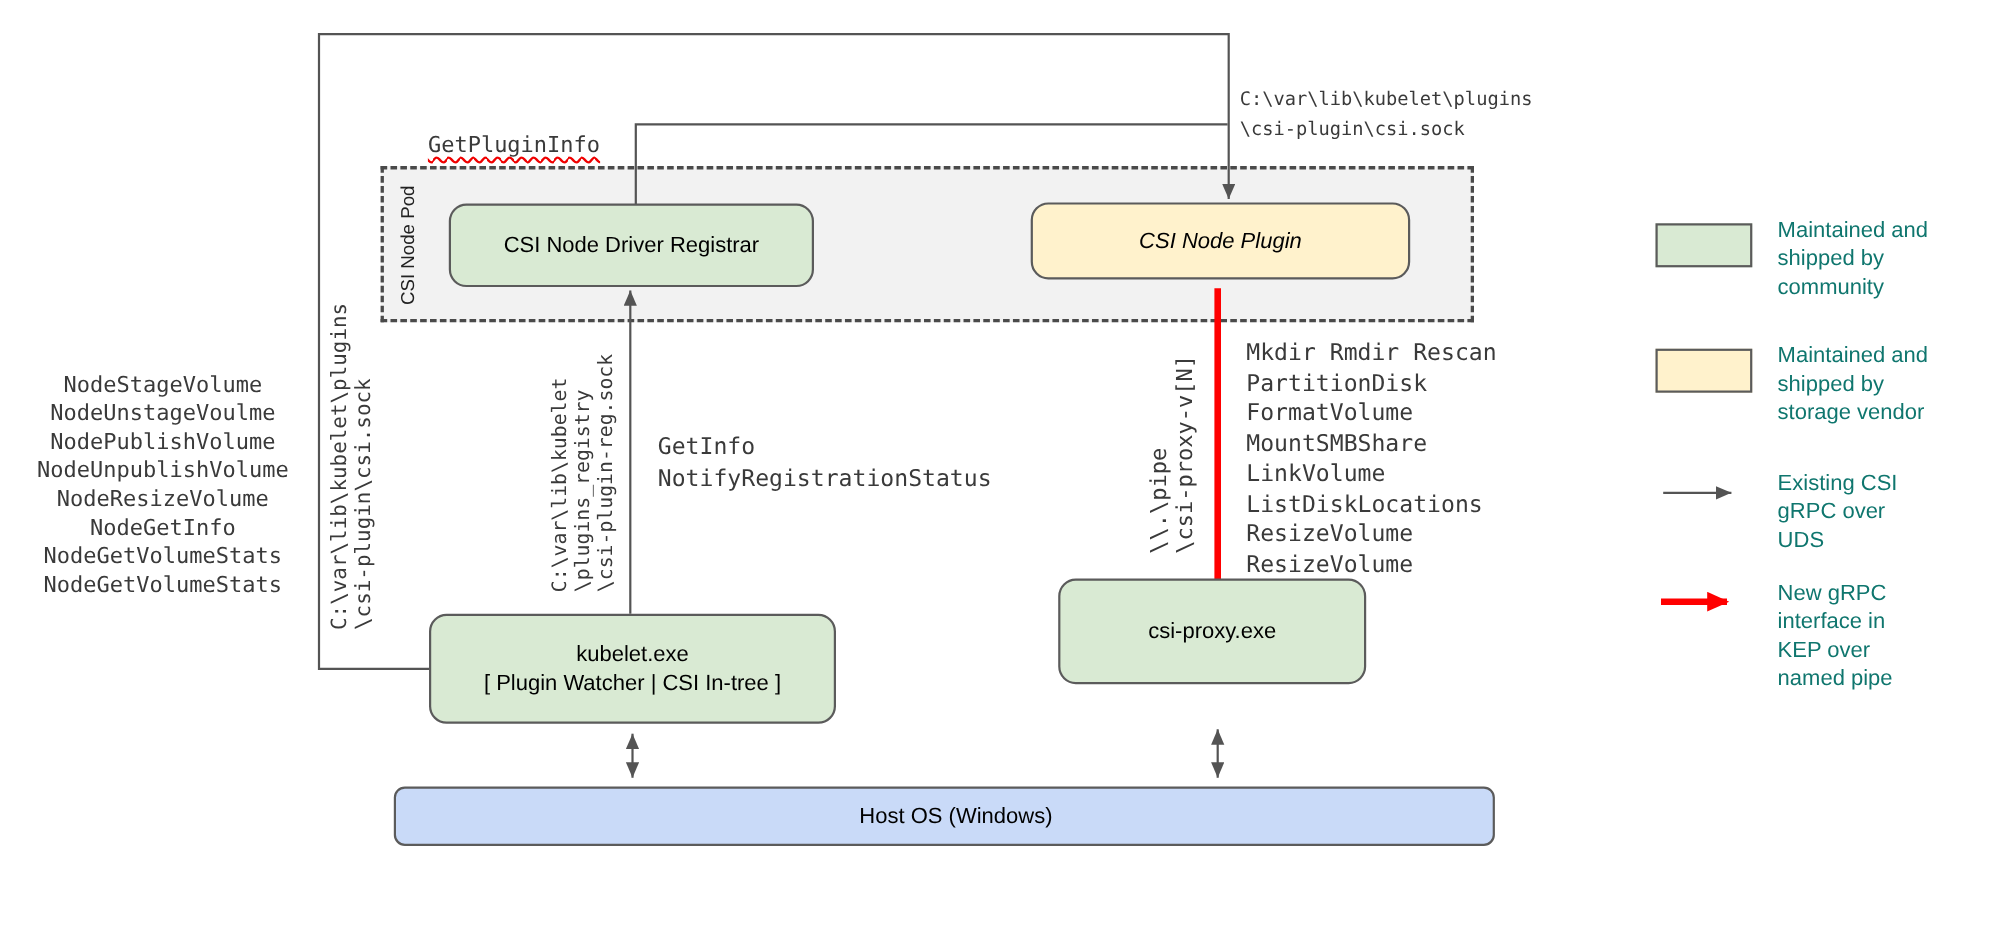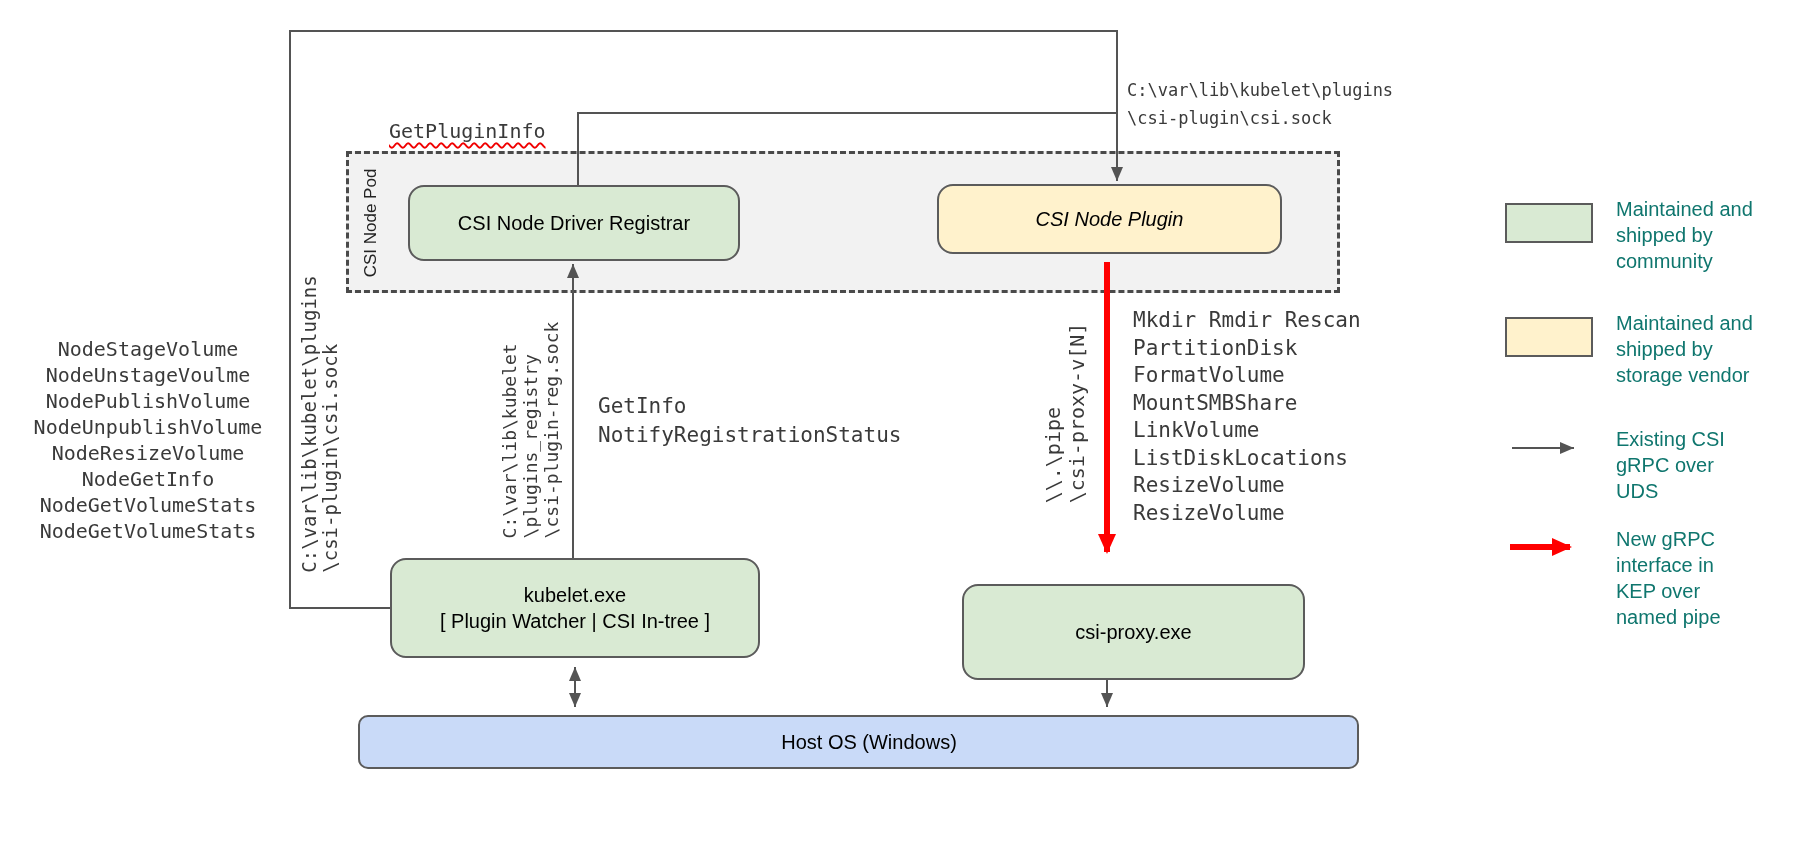--- a/index.html
+++ b/index.html
@@ -94,21 +94,21 @@
 
   <div class="box box-yellow" style="left:937px; top:184px; width:345px; height:70px;font-style:italic;">
     <span>CSI Node Plugin</span>
   </div>
 
   <div class="box box-green" style="left:390px; top:558px; width:370px; height:100px;">
     <span>kubelet.exe</span>
     <span>[ Plugin Watcher | CSI In-tree ]</span>
   </div>
 
-  <div class="box box-green" style="left:962px; top:584px; width:343px; height:96px;">
+  <div class="box box-green" style="left:962px; top:526px; width:280px; height:96px;">
     <span>csi-proxy.exe</span>
   </div>
 
   <div class="box box-blue" style="left:358px; top:715px; width:1001px; height:54px;padding-left:21px;">
     <span>Host OS (Windows)</span>
   </div>
 
   <div class="lbl-abs mono squiggle" style="left:389px; top:119px; font-size:20px;">GetPluginInfo</div>
 
   <div class="lbl-abs mono prelines" style="left:1127px; top:76px; font-size:17px; line-height:28px;">C:\var\lib\kubelet\plugins

